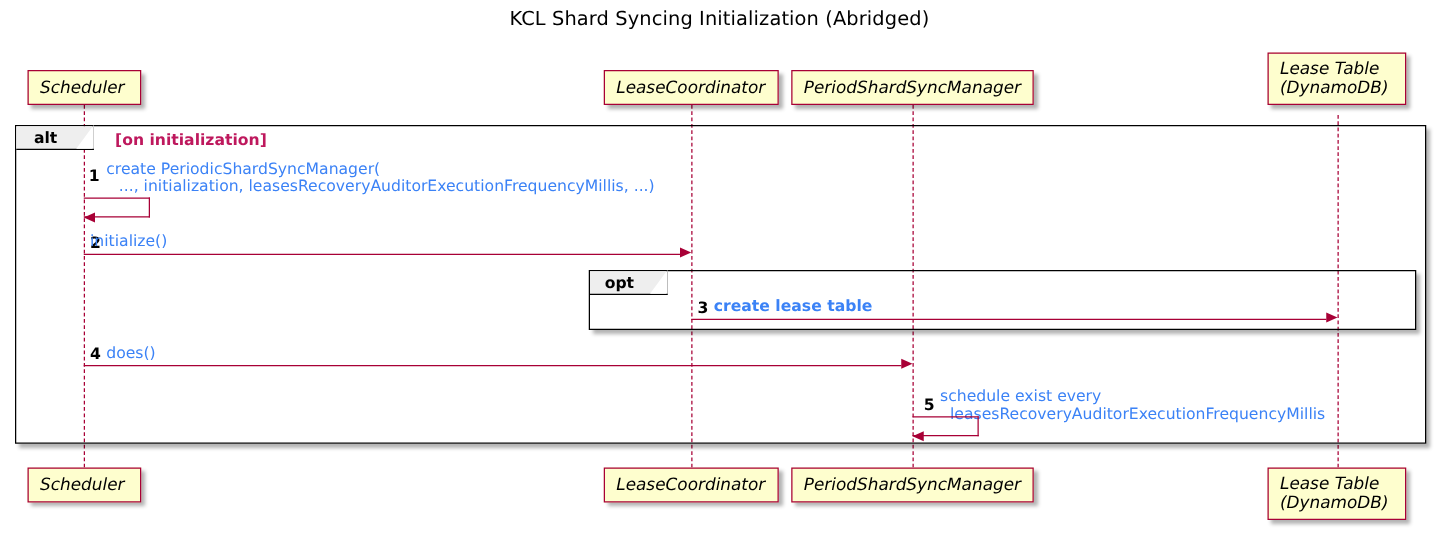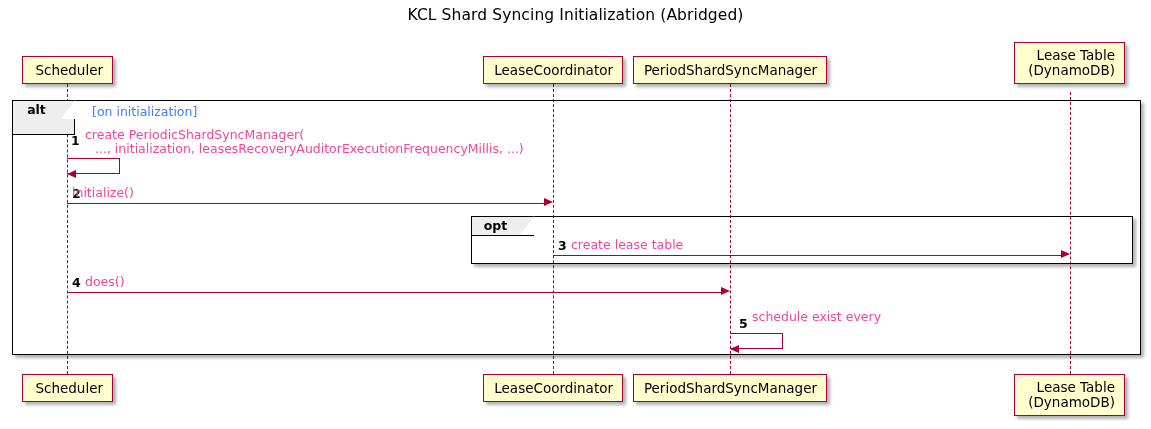--- a/index.html
+++ b/index.html
@@ -36,24 +36,25 @@
     box-sizing: border-box;
     background: #FEFECE;
     border: 1.5px solid #A80036;
     box-shadow: 3px 3px 3px rgba(0,0,0,0.30);
     color: #000000;
     font-size: 13.5px;
     line-height: 15px;
     text-align: center;
     display: flex;
     flex-direction: column;
-    align-items: flex-end;
+    align-items: flex-start;
     justify-content: center;
     padding: 3px 9px;
     white-space: nowrap;
+    font-style: italic;
   }
 
   
   .lifeline {
     width: 0;
     border-left: 1.4px dashed #A80036;
   }
 
   
   .frame {
@@ -79,23 +80,23 @@
     position: absolute;
     right: -1px;
     top: -1px;
     width: 0;
     height: 0;
     border-style: solid;
     border-width: 0 0 19px 14px;
     border-color: transparent transparent #ffffff transparent;
   }
   .frame-guard {
-    color: #3b82f6;
-    font-size: 12.5px;
-    font-weight: normal;
+    color: #be185d;
+    font-size: 12.5px;
+    font-weight: bold;
     white-space: nowrap;
   }
 
   
   .arrow-line {
     height: 0;
     border-top: 1.5px solid #A80036;
   }
   .arrowhead {
     width: 0; height: 0;
@@ -119,40 +120,40 @@
   }
 
   
   .msg-seq {
     color: #000000;
     font-size: 12.5px;
     font-weight: bold;
     white-space: nowrap;
   }
   .msg-text {
-    color: #ec4899;
+    color: #3b82f6;
     font-size: 12.5px;
     line-height: 14px;
     white-space: pre;
   }
 </style>
 </head>
 <body>
 
 <div id="diagram">
 
   <div class="abs title">KCL Shard Syncing Initialization (Abridged)</div>
 
   <div class="abs lifeline" style="left:67px; top:84px; height:290px;"></div>
   <div class="abs lifeline" style="left:552.5px; top:84px; height:290px;"></div>
   <div class="abs lifeline" style="left:729.5px; top:84px; height:290px;"></div>
   <div class="abs lifeline" style="left:1069.5px; top:92px; height:282px;"></div>
 
   <div class="abs frame" style="left:12px; top:100px; width:1129px; height:255px;"></div>
-  <div class="abs frame-tab" style="left:13px; top:101px; width:62px; height:34px;">
+  <div class="abs frame-tab" style="left:13px; top:101px; width:62px; height:19px;">
     <span>alt</span>
   </div>
   <div class="abs frame-guard" style="left:92px; top:104px;">[on initialization]</div>
 
   <div class="abs frame" style="left:471px; top:216px; width:662px; height:48px;"></div>
   <div class="abs frame-tab" style="left:472px; top:217px; width:62px; height:19px;">
     <span>opt</span>
   </div>
 
   <div class="abs msg-seq" style="left:71px; top:133px;">1</div>
@@ -160,31 +161,32 @@
   <div class="abs msg-text" style="left:95px; top:142px;">..., initialization, leasesRecoveryAuditorExecutionFrequencyMillis, ...)</div>
   <div class="abs self-call" style="left:67px; top:158px; width:53px; height:16px;"></div>
   <div class="abs arrowhead-left" style="left:67px; top:169.5px;"></div>
 
   <div class="abs msg-seq" style="left:72px; top:186px;">2</div>
   <div class="abs msg-text" style="left:72px; top:186px;">initialize()</div>
   <div class="abs arrow-line" style="left:67px; top:202.5px; width:477px;"></div>
   <div class="abs arrowhead" style="left:544px; top:198px;"></div>
 
   <div class="abs msg-seq" style="left:558px; top:238px;">3</div>
-  <div class="abs msg-text" style="left:571px; top:238px;">create lease table</div>
+  <div class="abs msg-text" style="left:571px; top:238px;font-weight:bold;">create lease table</div>
   <div class="abs arrow-line" style="left:553px; top:254.5px; width:508px;"></div>
   <div class="abs arrowhead" style="left:1061px; top:250px;"></div>
 
   <div class="abs msg-seq" style="left:72px; top:275px;">4</div>
   <div class="abs msg-text" style="left:85px; top:275px;">does()</div>
   <div class="abs arrow-line" style="left:67px; top:291.5px; width:654px;"></div>
   <div class="abs arrowhead" style="left:721px; top:287px;"></div>
 
   <div class="abs msg-seq" style="left:739px; top:316px;">5</div>
   <div class="abs msg-text" style="left:752px; top:310px;">schedule exist every</div>
+  <div class="abs msg-text" style="left:760px; top:324px;">leasesRecoveryAuditorExecutionFrequencyMillis</div>
   <div class="abs self-call" style="left:730px; top:333px; width:53px; height:16px;"></div>
   <div class="abs arrowhead-left" style="left:730px; top:344.5px;"></div>
 
   <div class="abs participant" style="left:22px; top:56px; width:91px; height:28px;">
     <span>Scheduler</span>
   </div>
 
   <div class="abs participant" style="left:483px; top:56px; width:140px; height:28px;">
     <span>LeaseCoordinator</span>
   </div>

